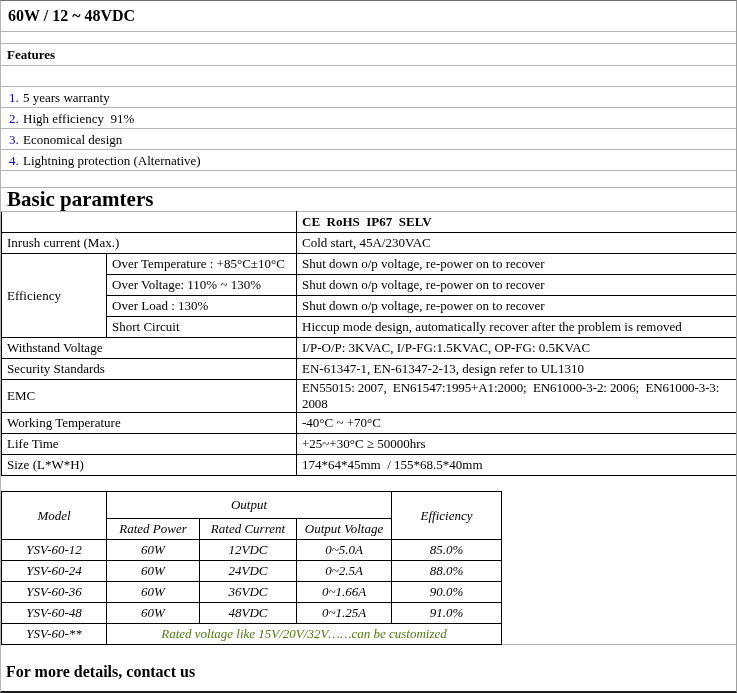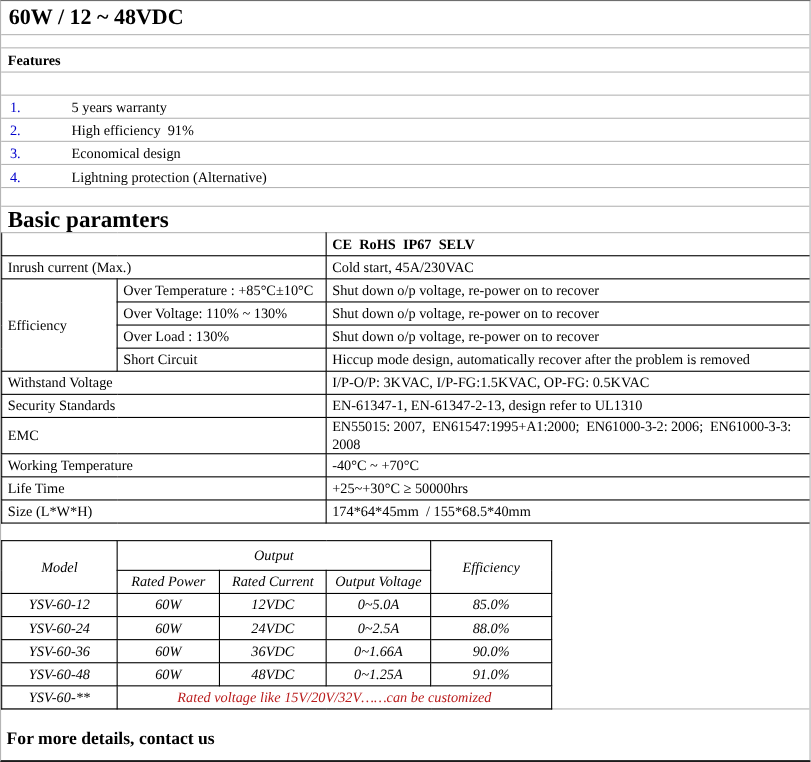--- a/index.html
+++ b/index.html
@@ -10,27 +10,27 @@
     background: #fff;
     color: #000;
     font-family: "Liberation Serif", "DejaVu Serif", serif;
     border-top: 1px solid #6e6e6e;
     border-left: 1px solid #b5b5b5;
     border-right: 1px solid #9e9e9e;
     border-bottom: 2px solid #1c1c1c;
     overflow: hidden;
   }
   .hline { border-bottom: 1px solid #b5b5b5; }
-  .doc-title { height: 31px; line-height: 30px; font-weight: bold; font-size: 20px; padding-left: 7px; }
+  .doc-title { height: 31px; line-height: 30px; font-weight: bold; font-size: 16px; padding-left: 7px; }
   .sp12 { height: 12px; }
   .heading-row { height: 22px; line-height: 22px; font-weight: bold; font-size: 13px; padding-left: 6px; }
   .sp21 { height: 21px; }
   .feature-row { height: 21px; line-height: 21px; font-size: 13px; padding-left: 8px; white-space: pre-wrap; }
   .feature-num { color: #0000cc; display: inline-block; min-width: 14px; }
-  .feature-text { color: #000; white-space: pre-wrap; margin-left: 42px; }
+  .feature-text { color: #000; white-space: pre-wrap; }
   .sp17 { height: 17px; }
   .basic-heading { height: 23px; line-height: 23px; font-weight: bold; font-size: 21px; padding-left: 6px; }
 
   table.spec { width: 737px; border-collapse: collapse; table-layout: fixed; }
   table.spec td {
     border: 1px solid #000;
     font-size: 13px;
     height: 21px;
     padding: 0 2px 0 5px;
     white-space: pre-wrap;
@@ -49,21 +49,21 @@
     font-size: 13px;
     height: 21px;
     text-align: center;
     vertical-align: middle;
     padding: 0;
     white-space: pre-wrap;
     overflow: hidden;
   }
   table.model tr.hdr1 td { height: 27px; }
   td.left-cell { text-align: left; padding-left: 5px; }
-  .custom-note { color: #b91c1c; }
+  .custom-note { color: #4d7c0f; }
   .sp15 { height: 15px; }
   .footer-heading { height: 23px; line-height: 23px; font-weight: bold; font-size: 16px; padding-left: 5px; }
 </style>
 </head>
 <body>
 
 <div class="page">
 
   <div class="doc-title hline">60W / 12 ~ 48VDC</div>
   <div class="sp12 hline"></div>

